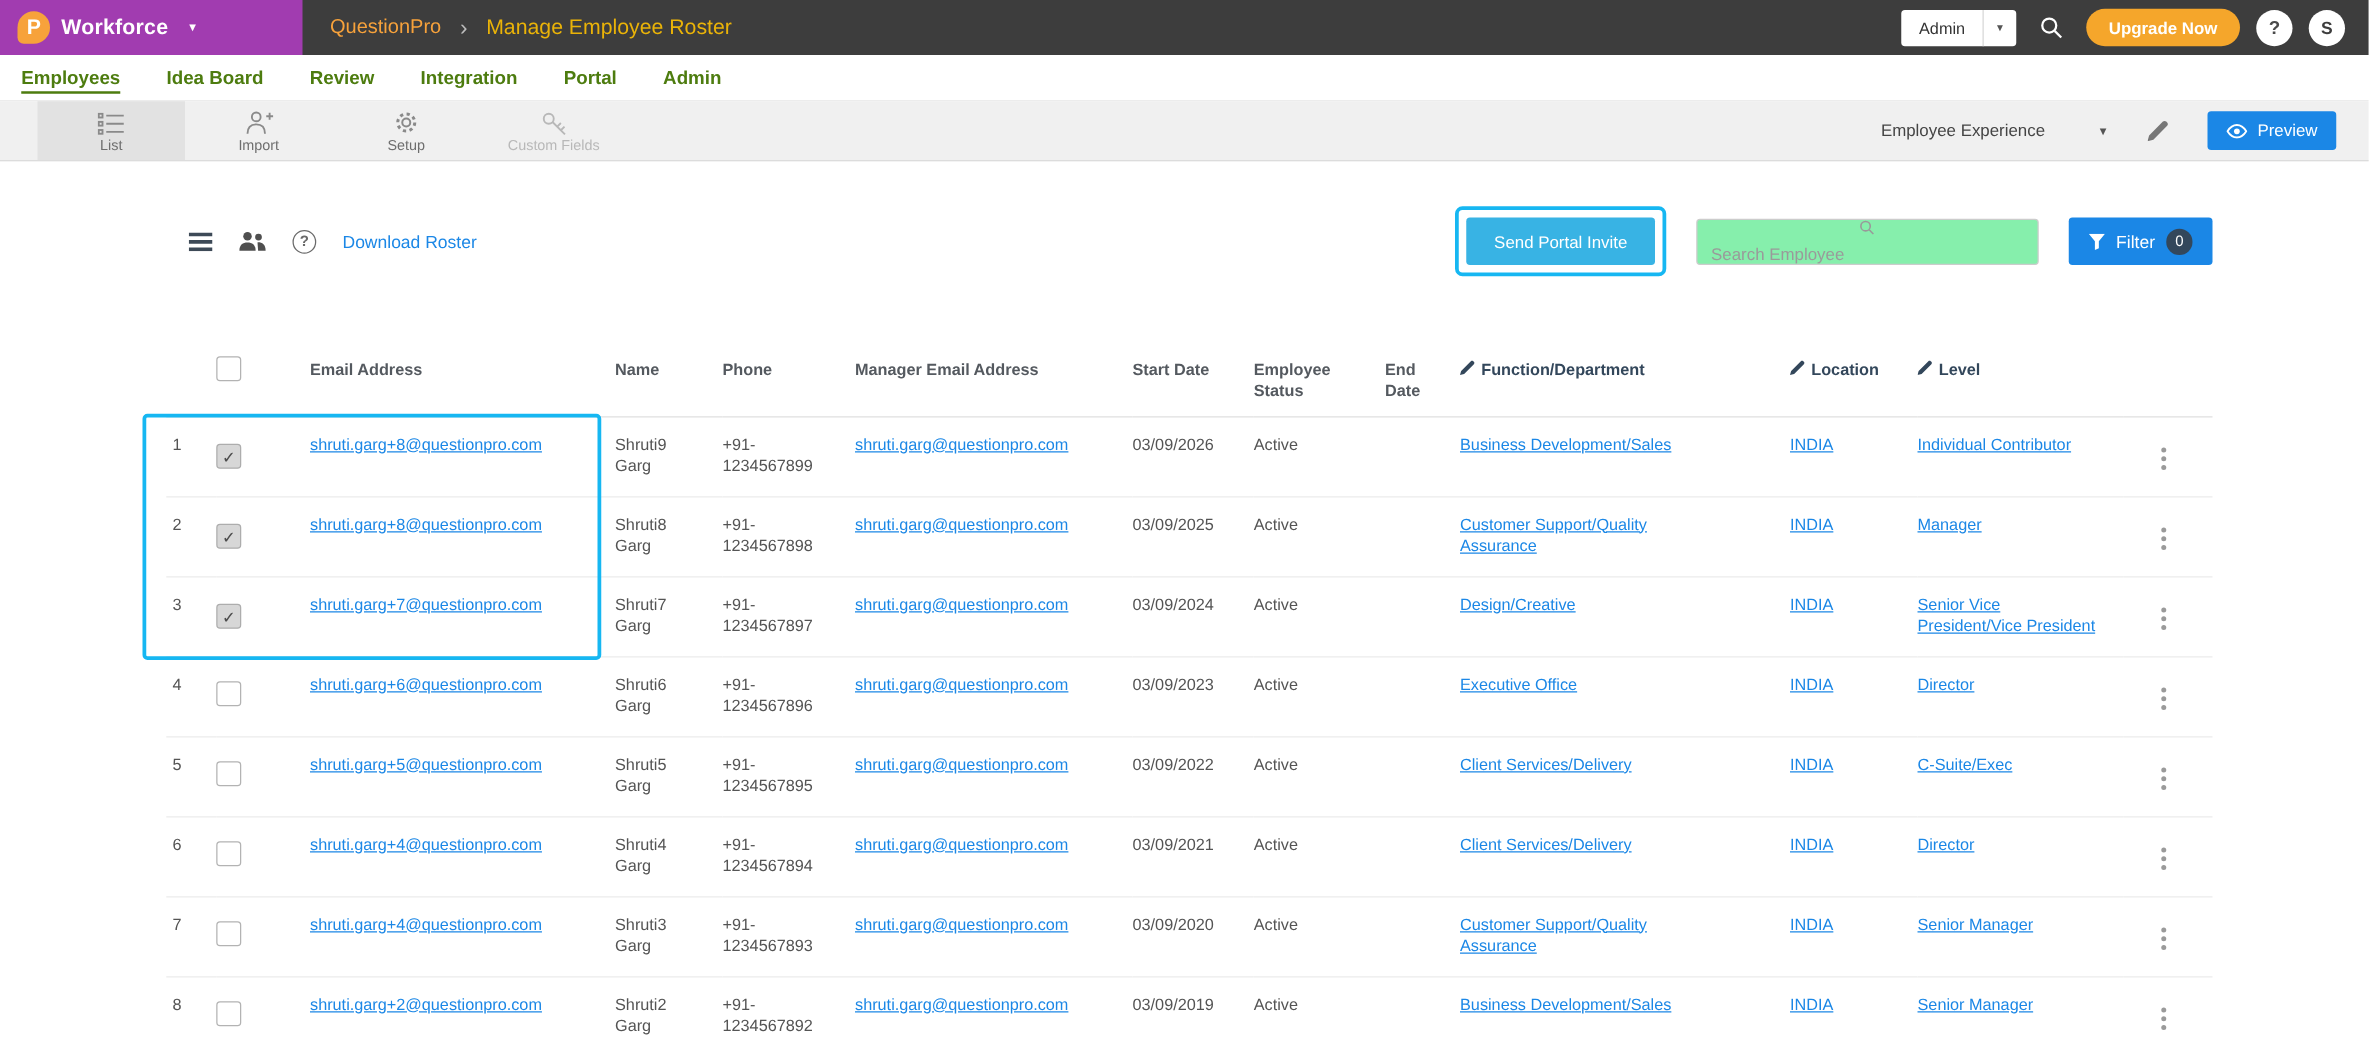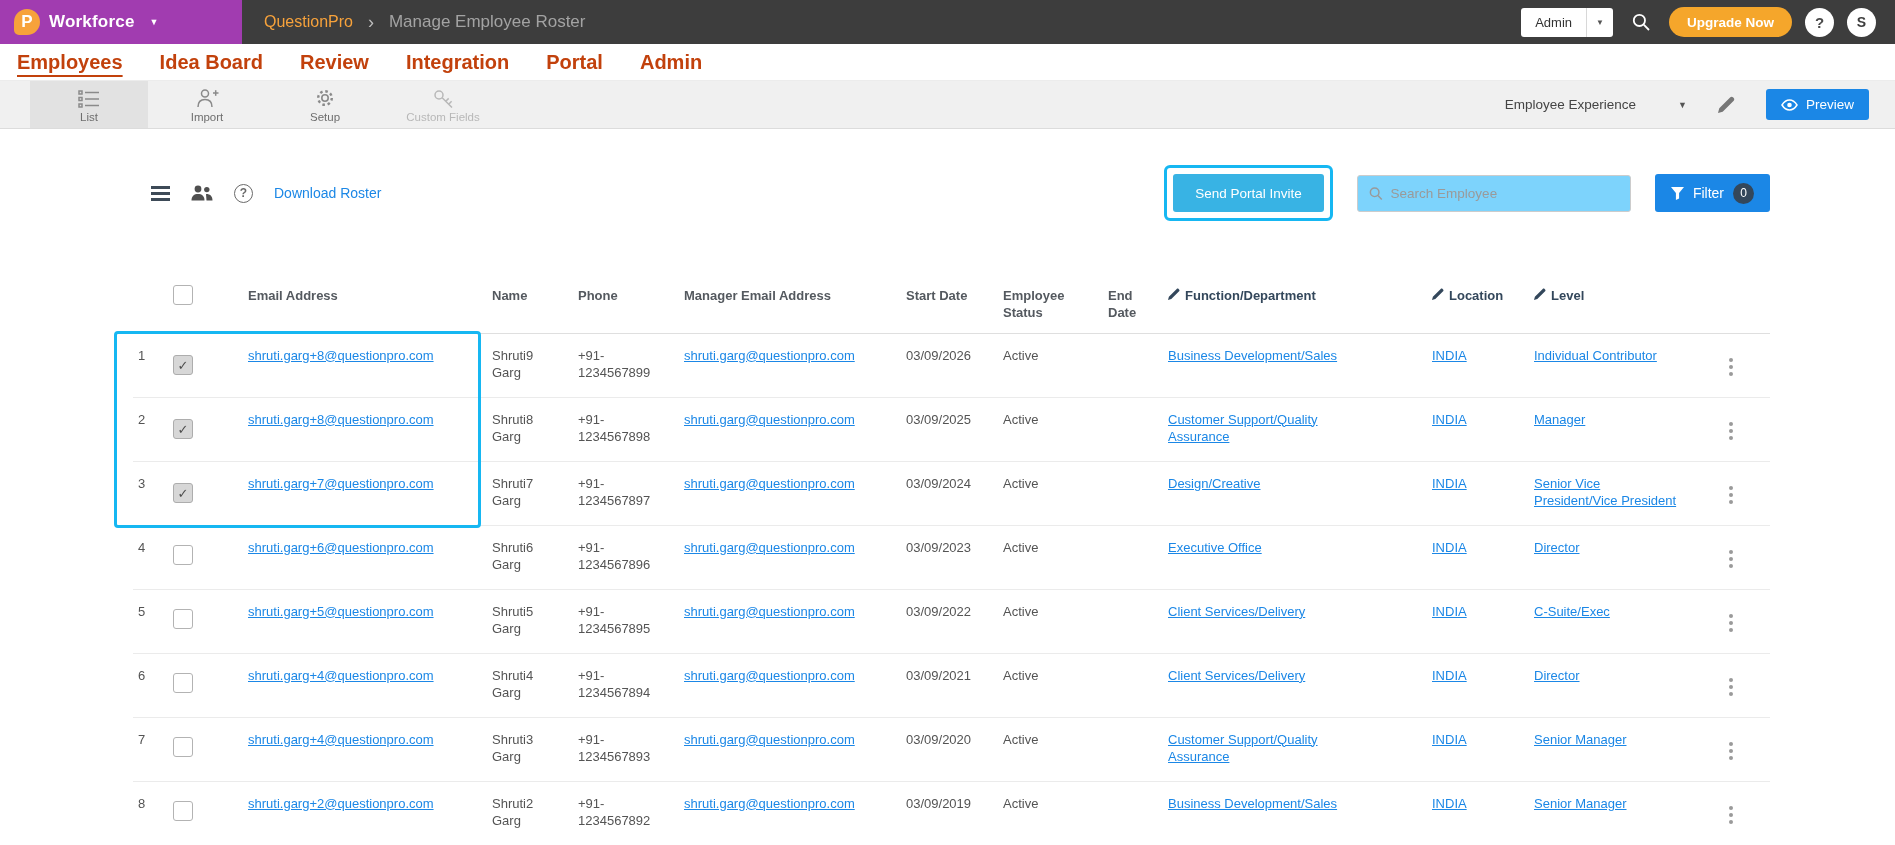--- a/index.html
+++ b/index.html
@@ -10,38 +10,38 @@
   .topbar { height:44px; background:#3d3d3d; display:flex; align-items:center; }
   .brand { width:242px; height:100%; background:#a13cb0; display:flex; align-items:center;
     padding:0 14px; gap:9px; cursor:pointer; }
   .logo-circle { width:26px; height:26px; border-radius:50% 50% 50% 5px; background:#f7a23b;
     color:#fff; font-weight:bold; display:flex; align-items:center; justify-content:center; font-size:17px; }
   .brand-name { color:#fff; font-size:17px; font-weight:bold; letter-spacing:.2px; }
   .brand-caret { color:#fff; font-size:9px; margin-left:6px; }
   .breadcrumb { display:flex; align-items:center; gap:15px; margin-left:22px; }
   .crumb-root { color:#f7a23b; font-size:16px; cursor:pointer; text-decoration:none; }
   .crumb-sep { color:#bdbdbd; font-size:18px; }
-  .crumb-page { color:#a3a3a3; font-size:17px; }
+  .crumb-page { color:#eab308; font-size:17px; }
   .topbar-right { margin-left:auto; display:flex; align-items:center; gap:13px; padding-right:19px; }
   .admin-split { background:#fff; border-radius:3px; height:29px; display:flex; align-items:stretch; cursor:pointer; }
   .admin-label { padding:0 14px; font-size:13px; color:#333; display:flex; align-items:center; }
   .admin-caret { border-left:1px solid #d8d8d8; padding:0 9px; color:#555; font-size:8px;
     display:flex; align-items:center; }
   .search-btn { width:30px; height:30px; display:flex; align-items:center; justify-content:center; cursor:pointer; }
   .upgrade-btn { background:#f5a62b; color:#fff; border:none; border-radius:16px; height:30px;
     padding:0 18px; font-size:13.5px; font-weight:bold; cursor:pointer; font-family:inherit; }
   .help-circle { width:29px; height:29px; border-radius:50%; background:#fff; color:#4a4a4a;
     display:flex; align-items:center; justify-content:center; font-size:15px; font-weight:bold; cursor:pointer; }
   .avatar { width:29px; height:29px; border-radius:50%; background:#fff; color:#3d3d3d;
     display:flex; align-items:center; justify-content:center; font-size:14px; font-weight:bold; cursor:pointer; }
 
   
   .navbar { height:37px; background:#fff; display:flex; align-items:center; padding-left:17px;
     gap:37px; border-bottom:1px solid #ececec; }
-  .nav-tab { font-size:20px; color:#c2410c; font-weight:bold; cursor:pointer; white-space:nowrap; }
+  .nav-tab { font-size:15px; color:#4d7c0f; font-weight:bold; cursor:pointer; white-space:nowrap; }
   .nav-tab.active { text-decoration:underline; text-underline-offset:6px; text-decoration-thickness:1.5px; }
 
   
   .toolbar { height:48px; background:#f0f0f0; border-bottom:1px solid #dcdcdc;
     display:flex; align-items:stretch; padding-left:30px; }
   .tool-items { display:flex; align-items:stretch; }
   .tool-item { width:118px; display:flex; flex-direction:column; align-items:center;
     justify-content:center; gap:3px; cursor:pointer; }
   .tool-item.active { background:#e2e2e2; }
   .t-icon { height:21px; color:#8a8a8a; display:flex; align-items:flex-end; }
@@ -63,22 +63,22 @@
   .action-left { display:flex; align-items:center; gap:21px; padding-left:18px; }
   .view-icon { color:#3d4a57; display:flex; cursor:pointer; }
   .people-view { color:#4f4f4f; }
   .help-sm { width:19px; height:19px; border-radius:50%; border:1.7px solid #6a6a6a; color:#6a6a6a;
     font-size:12px; font-weight:bold; display:flex; align-items:center; justify-content:center; cursor:pointer; }
   .download-link { color:#1b87e6; font-size:14px; cursor:pointer; text-decoration:none; }
   .action-right { margin-left:auto; display:flex; align-items:center; gap:24px; }
   .invite-annotation { border:3px solid #16b7f2; border-radius:6px; padding:6px; display:inline-block; }
   .send-invite-btn { background:#38b3e4; color:#fff; border:none; border-radius:3px; height:38px;
     padding:0 22px; font-size:13.5px; cursor:pointer; font-family:inherit; }
-  .search-box { width:274px; height:37px; background:#7dd3fc; border:1px solid #ccc; border-radius:3px;
-    display:flex; align-items:center; padding:0 11px; gap:8px; }
+  .search-box { width:274px; height:37px; background:#86efac; border:1px solid #ccc; border-radius:3px;
+    display:flex; align-items:center; padding:0 11px; gap:8px;flex-direction:column; }
   .search-box input { border:none; background:transparent; outline:none; font-size:13.5px; color:#555;
     width:100%; font-family:inherit; }
   .search-box input::placeholder { color:#9a9a9a; }
   .filter-btn { background:#1b87e6; color:#fff; border:none; border-radius:3px; height:38px;
     display:flex; align-items:center; gap:9px; padding:0 16px; font-size:14px; cursor:pointer; font-family:inherit; }
   .filter-badge { background:#33475b; width:21px; height:21px; border-radius:50%; color:#fff;
     font-size:12px; display:flex; align-items:center; justify-content:center; }
 
   
   .table-wrap { margin-top:52px; position:relative; }

